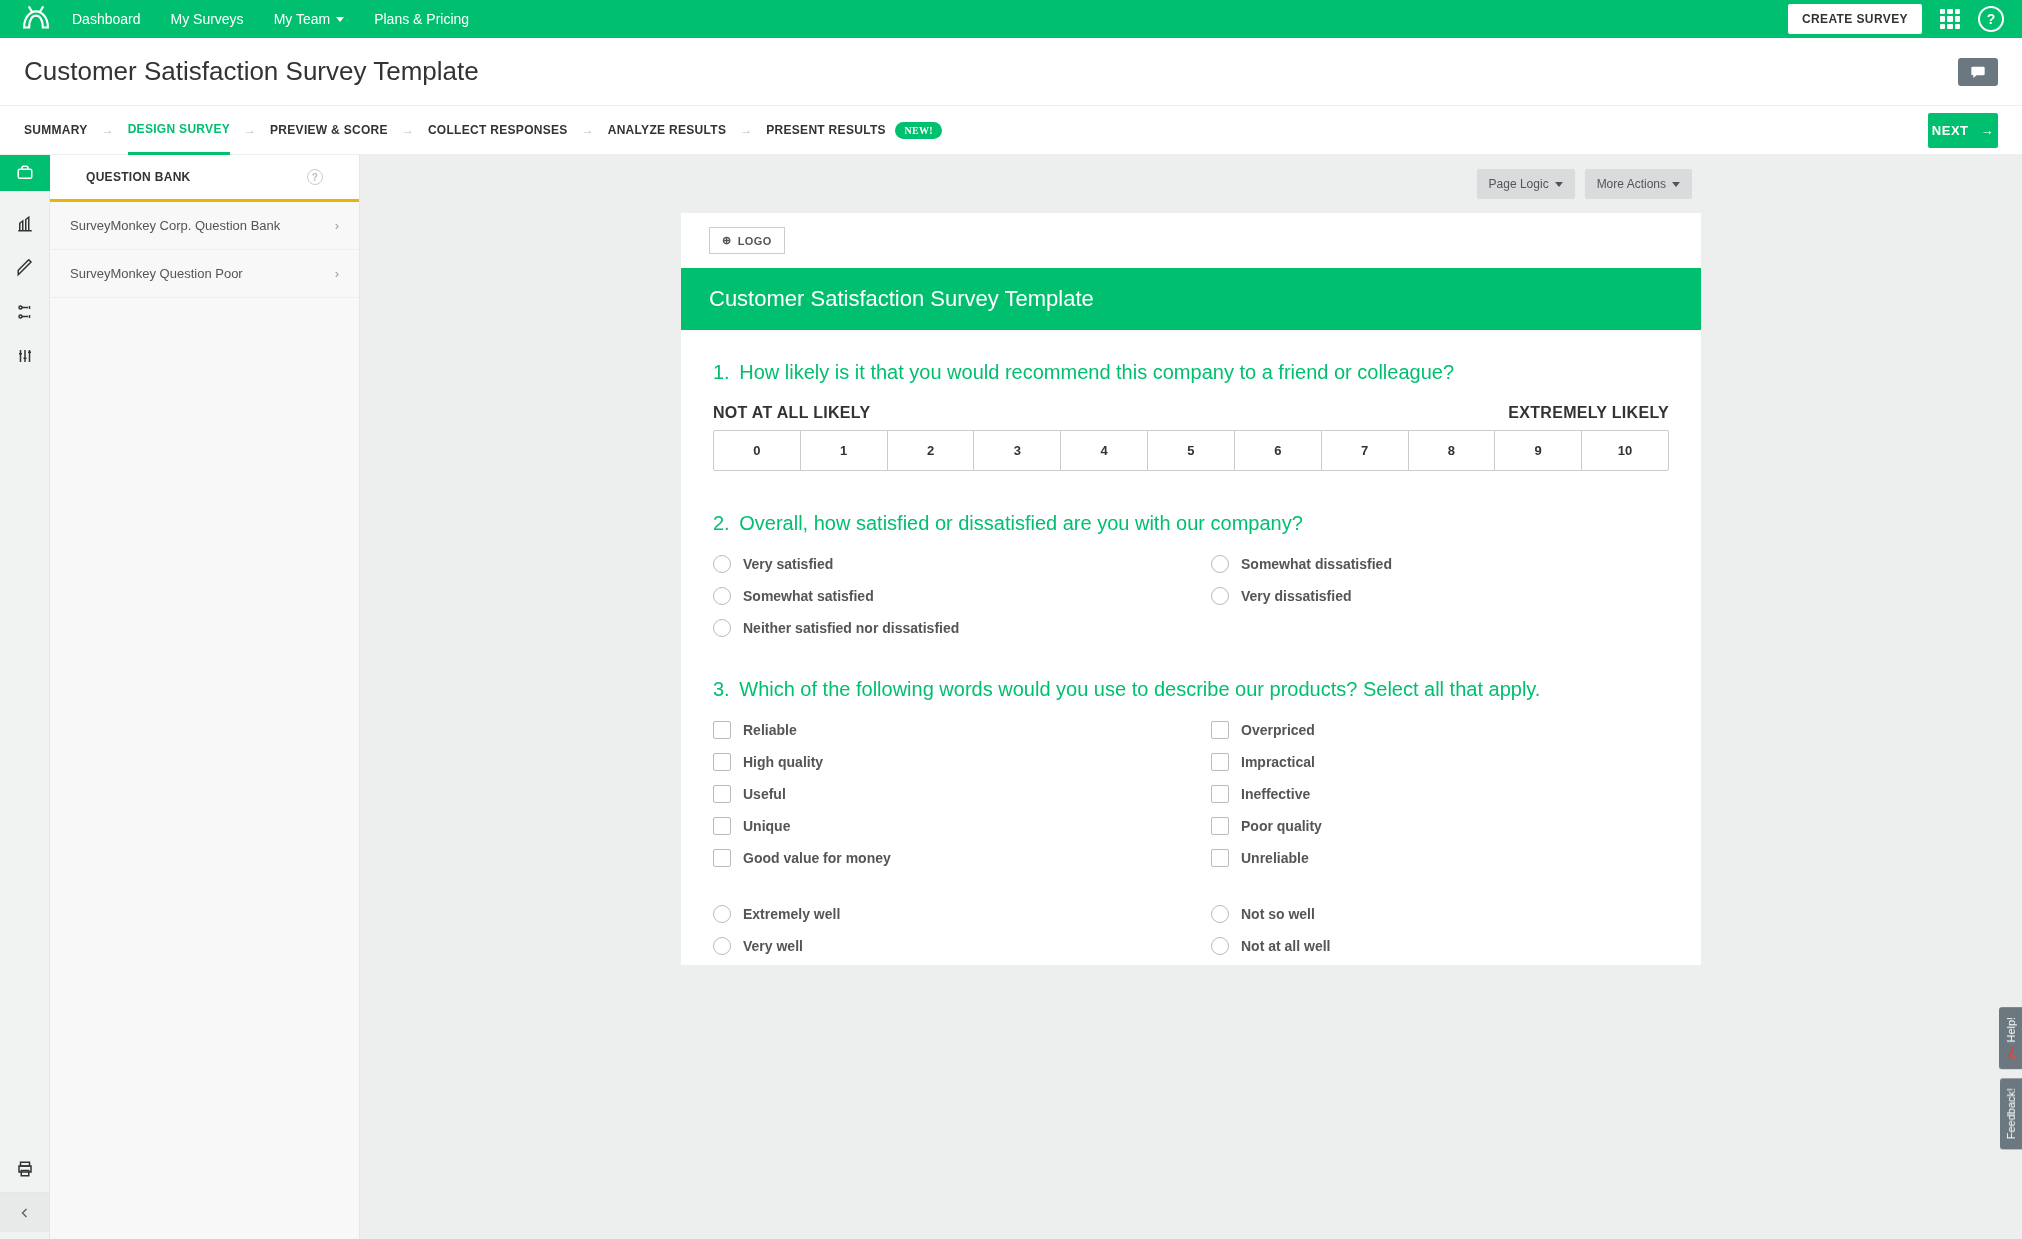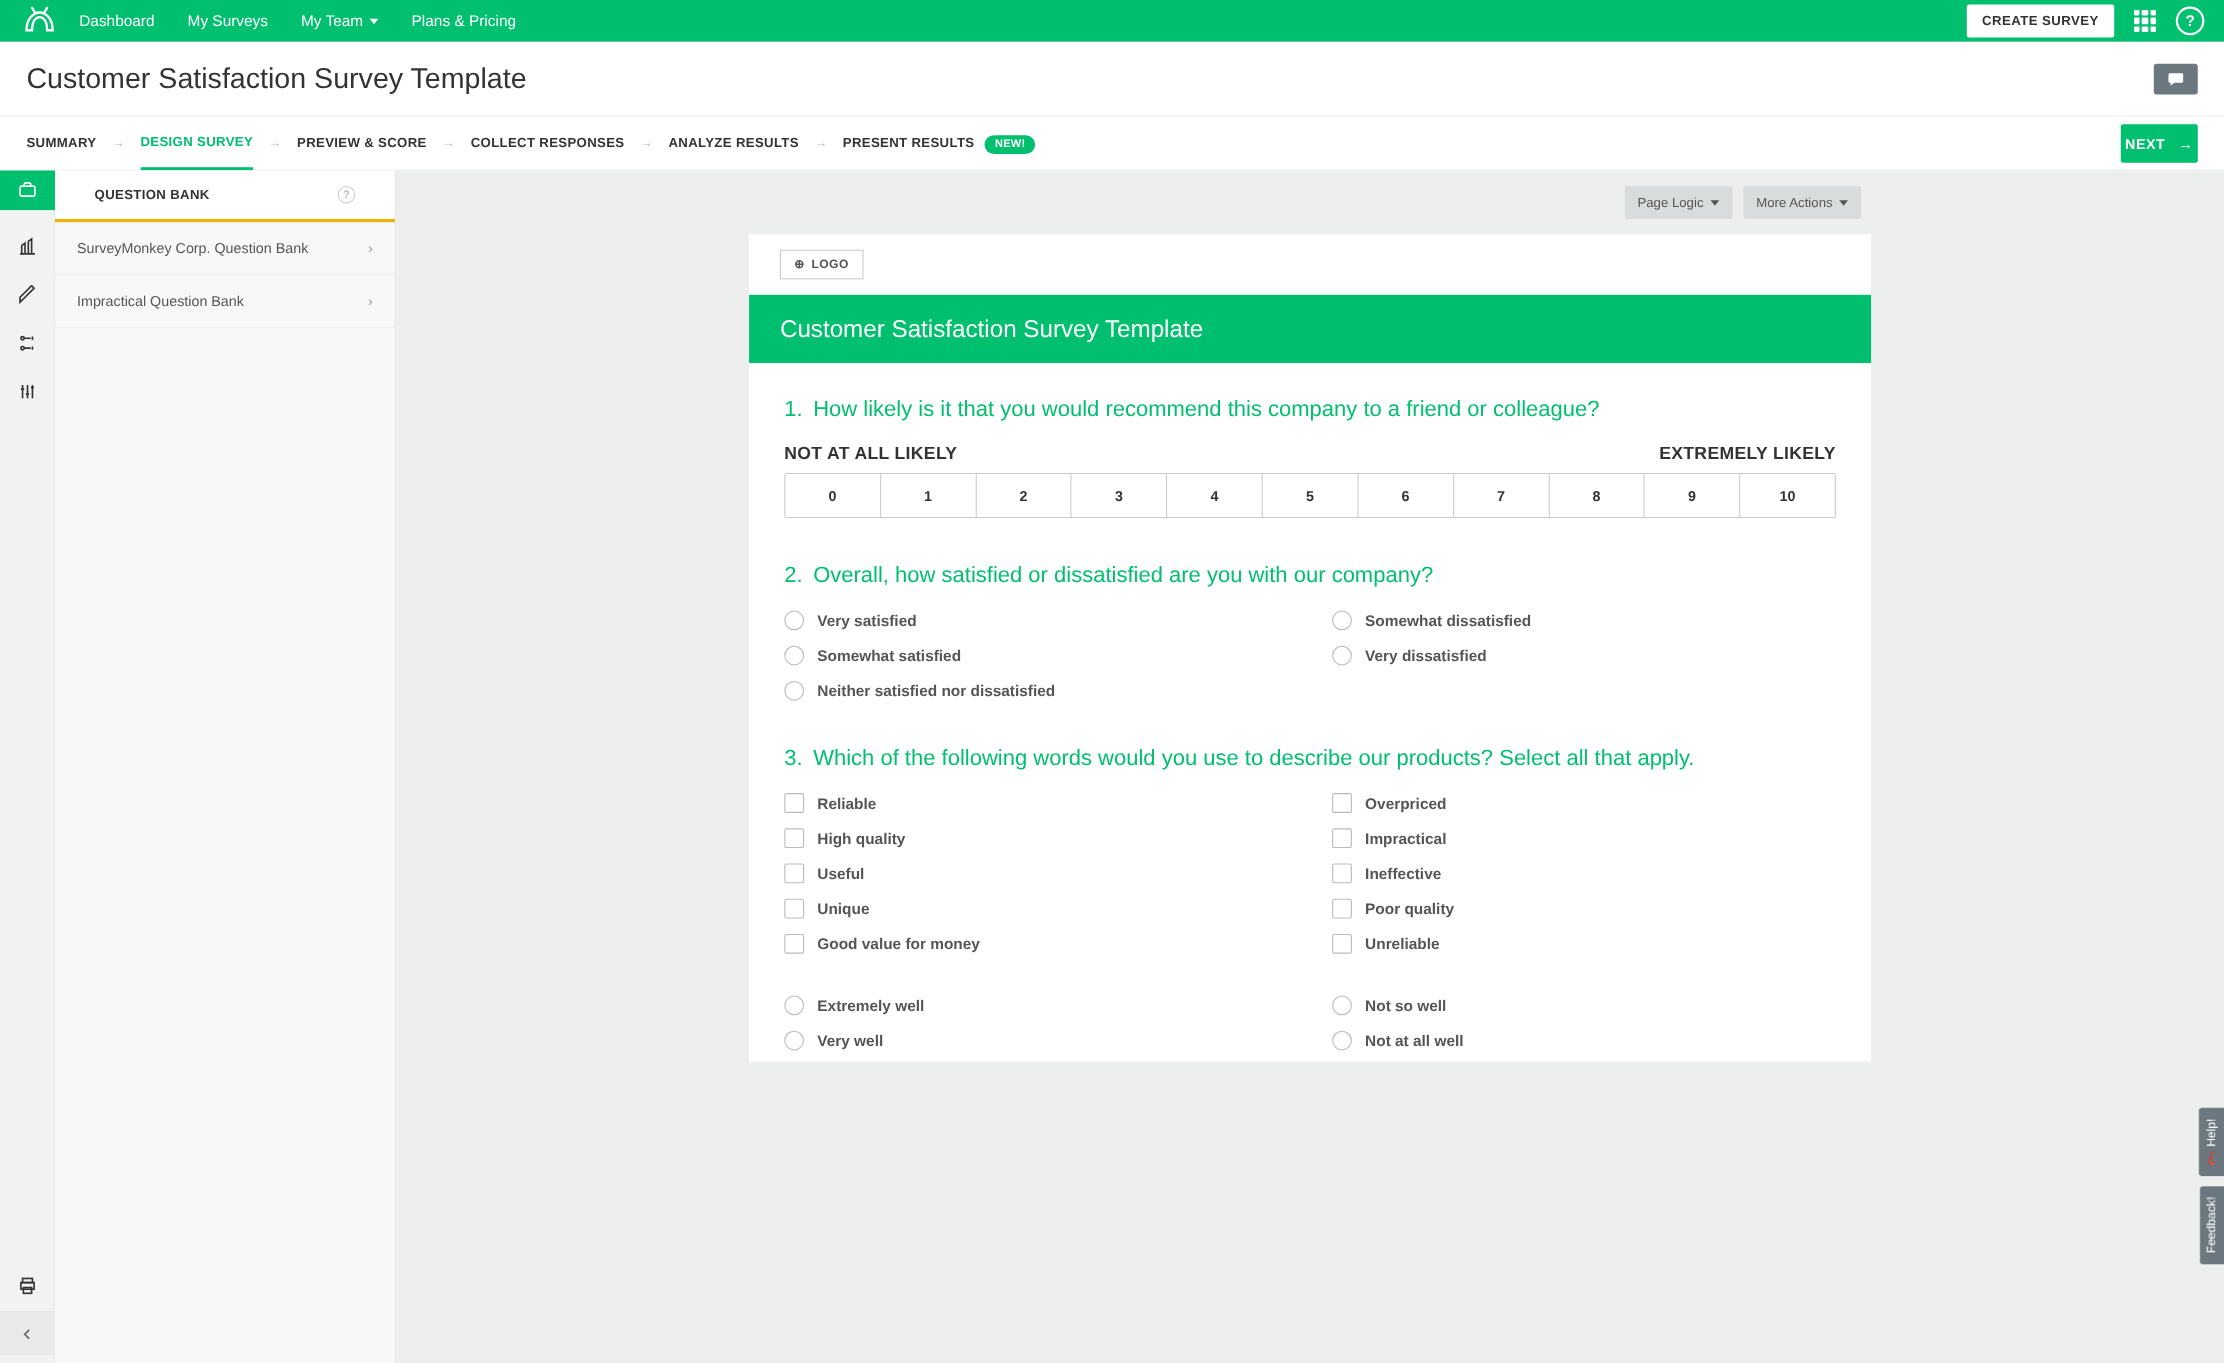--- a/index.html
+++ b/index.html
@@ -20,21 +20,21 @@
   .title-row { background:#fff; padding:18px 24px; display:flex; align-items:center; }
   .page-title { font-size:26px; font-weight:400; color:#333; }
   .comment-btn { margin-left:auto; background:#6b787f; color:#fff; border:none; border-radius:3px; padding:6px 10px; cursor:pointer; display:flex; align-items:center; }
 
   
   .steps-row { background:#fff; border-top:1px solid #edeeee; border-bottom:1px solid #edeeee; display:flex; align-items:center; padding:0 24px; height:50px; font-size:12px; }
   .steps { display:flex; align-items:center; gap:14px; }
   .step { color:#333; font-weight:700; letter-spacing:0.3px; cursor:pointer; padding:16px 0; }
   .step.active { color:#00bf6f; border-bottom:3px solid #00bf6f; margin-bottom:-1px; }
   .step-sep { color:#bbb; }
-  .new-pill { background:#00bf6f; color:#fff; font-size:10px; font-weight:700; padding:3px 9px; border-radius:10px; margin-left:6px; }
+  .new-pill { background:#00bf6f; color:#fff; font-size:10px; font-weight:700; padding:3px 9px; border-radius:10px; margin-left:6px;font-family:Liberation Serif, serif; }
   .next-btn { margin-left:auto; background:#00bf6f; color:#fff; border:none; padding:10px 4px; font-weight:700; font-size:13px; letter-spacing:0.5px; border-radius:2px; cursor:pointer; display:flex; align-items:center; gap:12px; }
 
   
   .main { display:flex; height:calc(100vh - 150px); position:relative; }
   .left-rail { width:50px; background:#f1f2f2; border-right:1px solid #e5e6e6; display:flex; flex-direction:column; align-items:center; padding-top:14px; gap:22px; position:relative; }
   .rail-btn { width:22px; height:22px; color:#333; cursor:pointer; display:flex; align-items:center; justify-content:center; }
   .rail-btn.active { background:#00bf6f; color:#fff; width:50px; height:36px; margin-top:-14px; padding-top:0; }
   .rail-bottom { margin-top:auto; padding-bottom:12px; display:flex; flex-direction:column; gap:12px; align-items:center; width:100%; }
   .rail-collapse { border-top:1px solid #e5e6e6; width:100%; height:40px; display:flex; align-items:center; justify-content:center; cursor:pointer; background:#e8e9e9;}
 
@@ -193,21 +193,21 @@
   <div class="sidebar">
     <div class="sb-header">
       <span>QUESTION BANK</span>
       <span class="sb-help">?</span>
     </div>
     <div class="sb-item">
       <span>SurveyMonkey Corp. Question Bank</span>
       <span class="sb-chevron">›</span>
     </div>
     <div class="sb-item">
-      <span>Impractical Question Bank</span>
+      <span>SurveyMonkey Question Poor</span>
       <span class="sb-chevron">›</span>
     </div>
   </div>
 
   <div class="canvas-wrap">
     <div class="page-actions">
       <button class="pa-btn">
         <span>Page Logic</span>
         <span class="caret-down"></span>
       </button>

